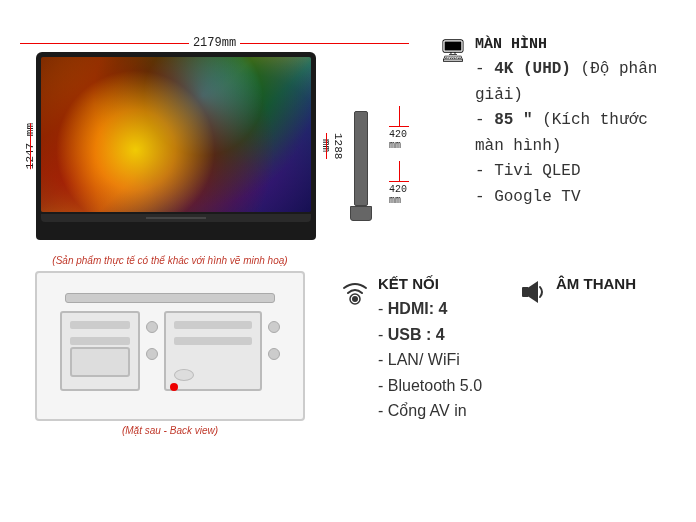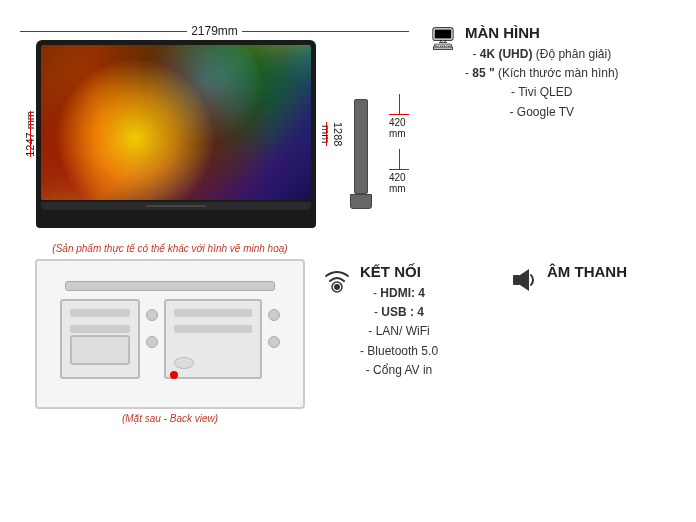--- a/index.html
+++ b/index.html
@@ -8,22 +8,23 @@
       height: 522px;
       background: #fff;
       font-family: Arial, sans-serif;
       font-size: 13px;
       overflow: hidden;
       position: relative;
     }
 
     .top-section {
       display: flex;
-      padding: 24px 20px 10px 20px;
-      gap: 10px;
+      padding: 36px 20px 10px 20px;
+      gap: 20px;
+      font-family: Liberation Mono, monospace;
     }
 
     .tv-diagram {
       position: relative;
       flex: 0 0 340px;
     }
 
     .dimension-top {
       text-align: center;
       font-size: 12px;
@@ -153,32 +154,31 @@
 
     .info-title {
       font-size: 15px;
       font-weight: bold;
       color: #222;
       margin-bottom: 4px;
     }
 
     .info-list {
       list-style: none;
-      font-size: 12px;
+      font-size: 16px;
       color: #333;
       line-height: 1.6;
-      text-align: center;
     }
 
     
     .bottom-section {
       display: flex;
       padding: 0 20px;
       margin-top: 5px;
-      gap: 2px;
+      gap: 20px;
       align-items: flex-start;
     }
 
     .back-view-area {
       flex: 0 0 300px;
     }
 
     .back-note-top {
       text-align: center;
       font-size: 10px;

